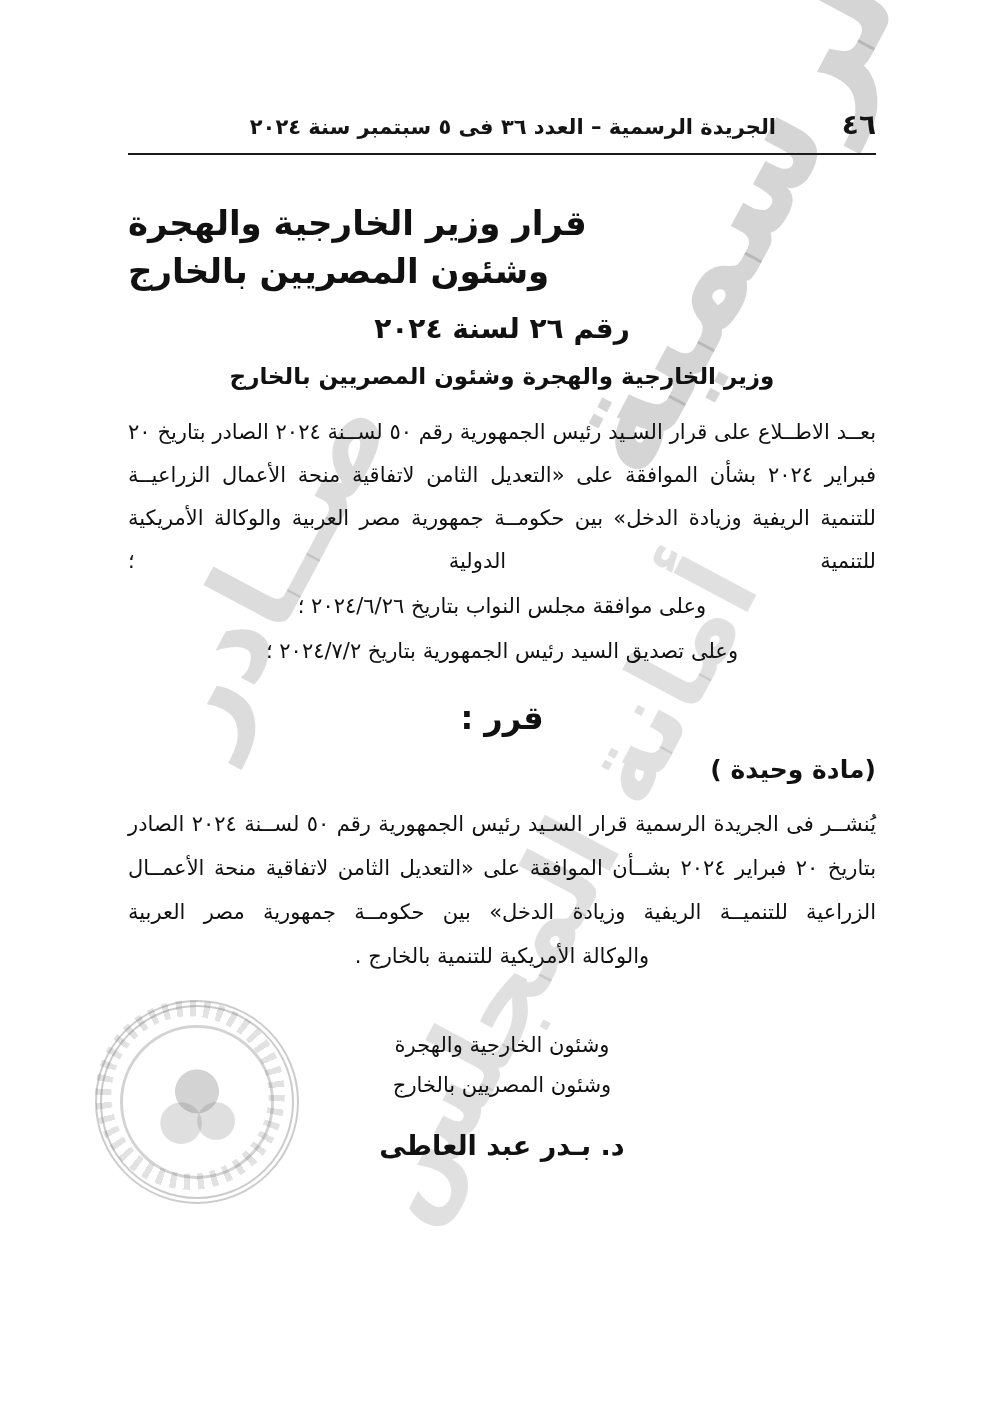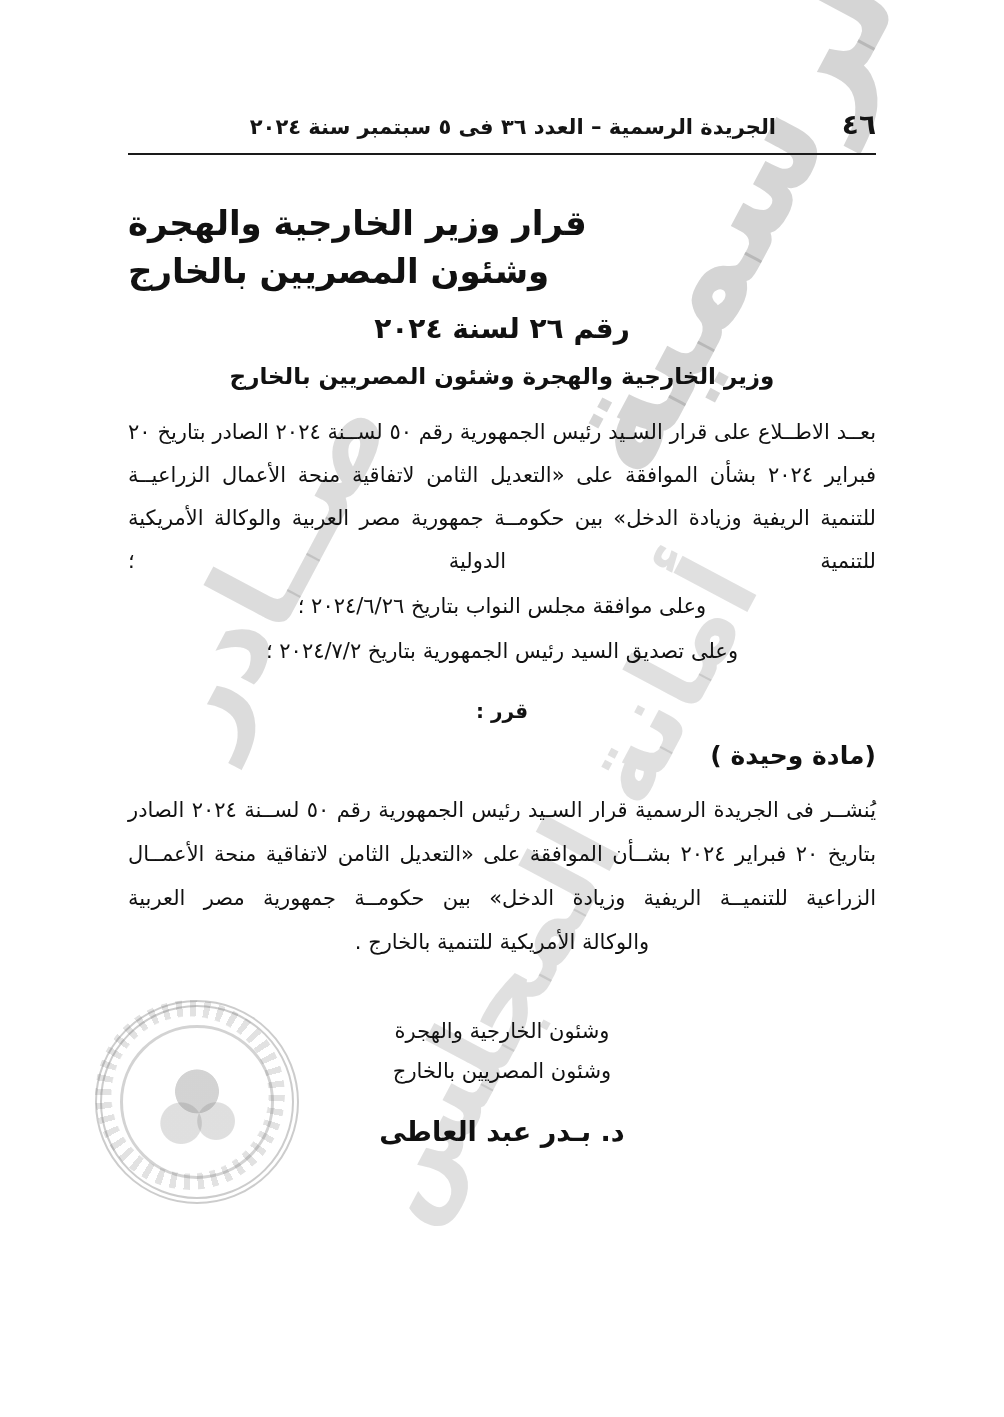--- a/index.html
+++ b/index.html
@@ -166,21 +166,21 @@
     text-align-last: justify;
   }
   .para-center {
     text-align: center;
     text-align-last: center;
   }
 
   .decree-word {
     margin-top: 26px;
     text-align: center;
-    font-size: 20px;
+    font-size: 32px;
     font-weight: 700;
     letter-spacing: 1px;
   }
   .article-word {
     margin-top: 18px;
     font-size: 25px;
     font-weight: 700;
   }
 
   .article-body {

